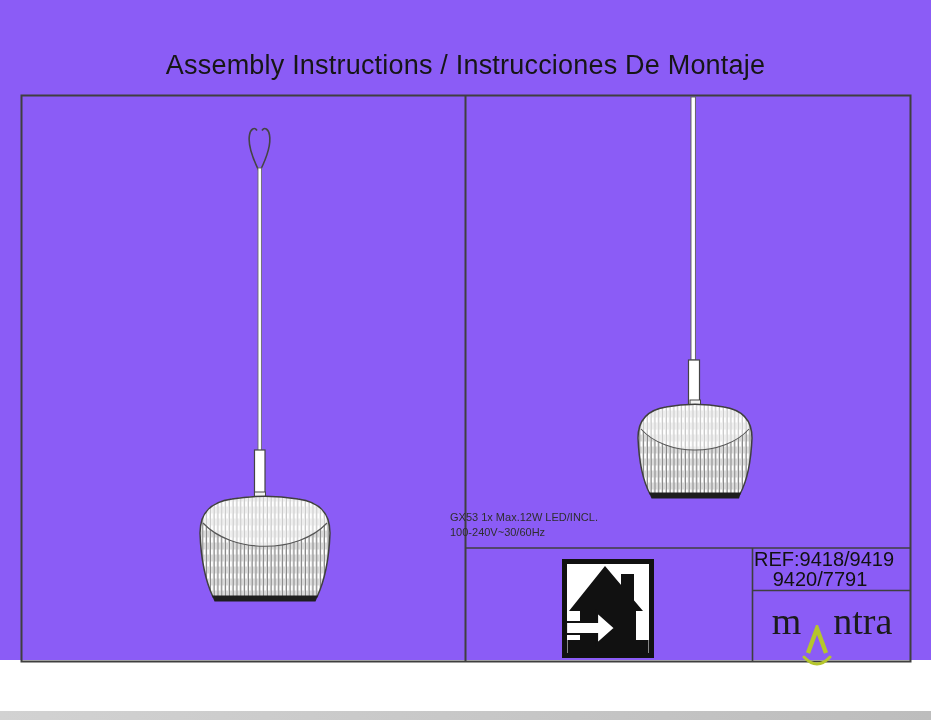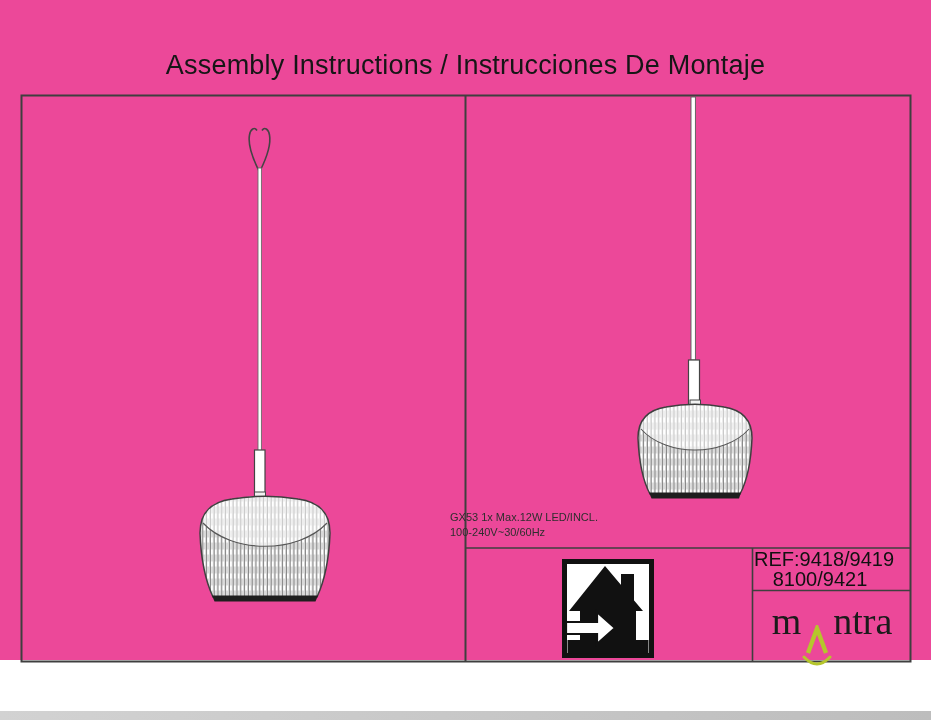--- a/index.html
+++ b/index.html
@@ -8,21 +8,21 @@
     background: #ffffff;
     width: 931px;
     height: 720px;
     overflow: hidden;
     font-family: "Liberation Sans", sans-serif;
   }
   .page {
     position: relative;
     width: 931px;
     height: 660px;
-    background: #ec4899;
+    background: #8b5cf6;
   }
   .title {
     position: absolute;
     top: 50px;
     left: 0;
     width: 931px;
     text-align: center;
     font-size: 27px;
     color: #161616;
     letter-spacing: 0.2px;
@@ -173,21 +173,21 @@
     </g>
   </svg>
 
   <div class="spec-text">
     <div>GX53 1x Max.12W LED/INCL.</div>
     <div>100-240V~30/60Hz</div>
   </div>
 
   <div class="ref-box">
     <div class="ref-line">REF:9418/9419</div>
-    <div class="ref-line">8100/9421</div>
+    <div class="ref-line">9420/7791</div>
   </div>
 
   <div class="brand-box">
     <span>m</span>
     <svg class="brand-caret-svg" viewBox="0 0 30 46" xmlns="http://www.w3.org/2000/svg">
       <path d="M 6 28 L 15 3.5 L 24 28" fill="none" stroke="#b5c62c" stroke-width="4.4" stroke-linejoin="miter"></path>
       <path d="M 2 32 Q 15 46 28 32" fill="none" stroke="#b5c62c" stroke-width="3" stroke-linecap="round"></path>
     </svg>
     <span>ntra</span>
   </div>

